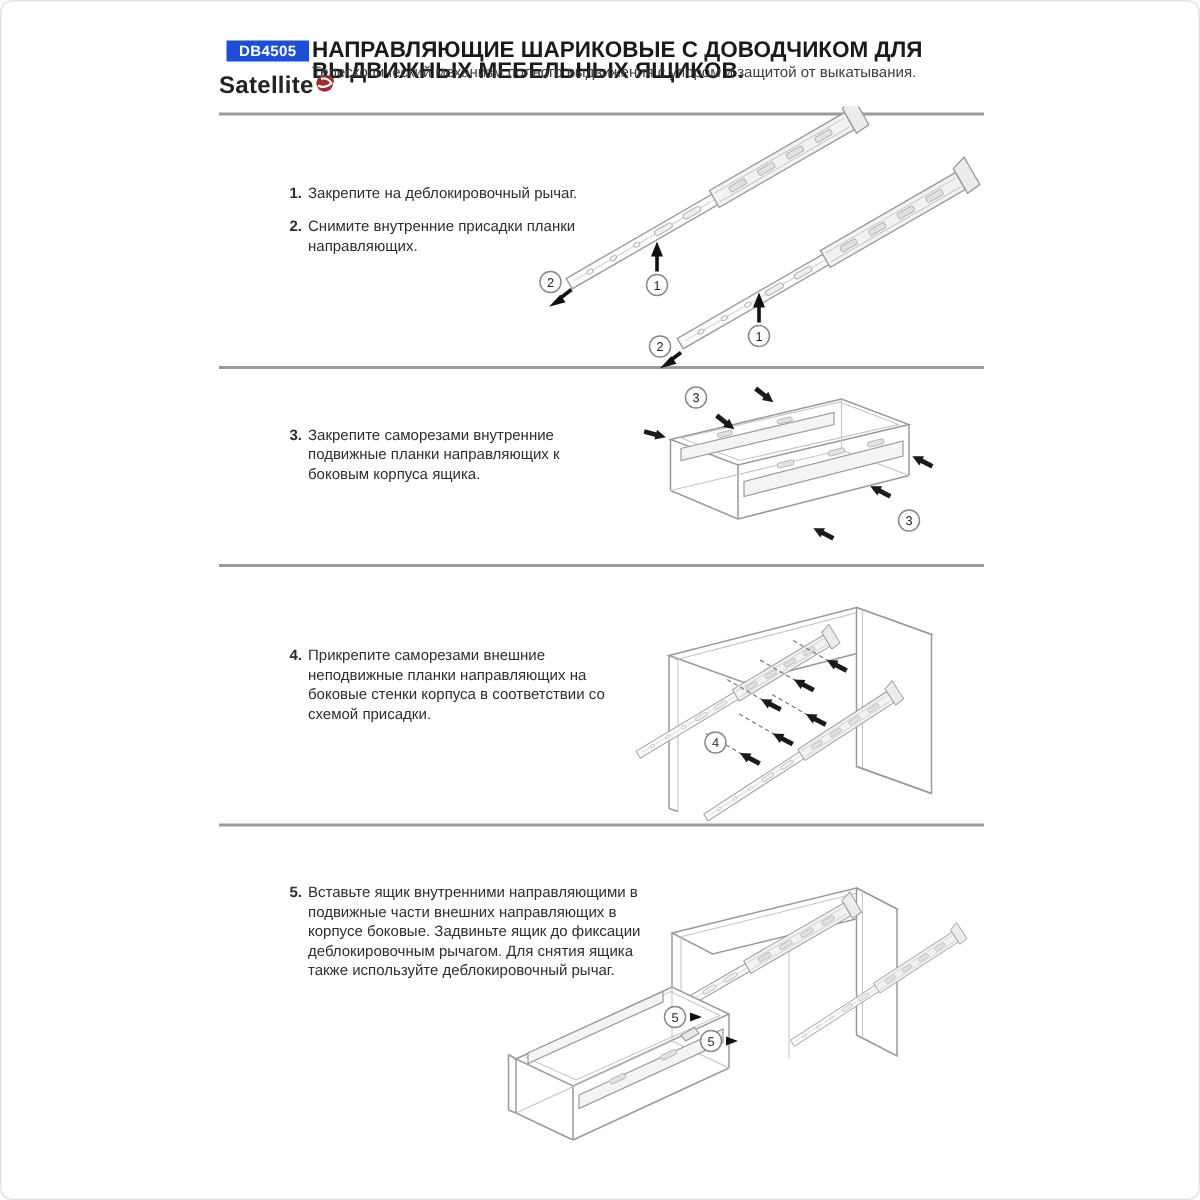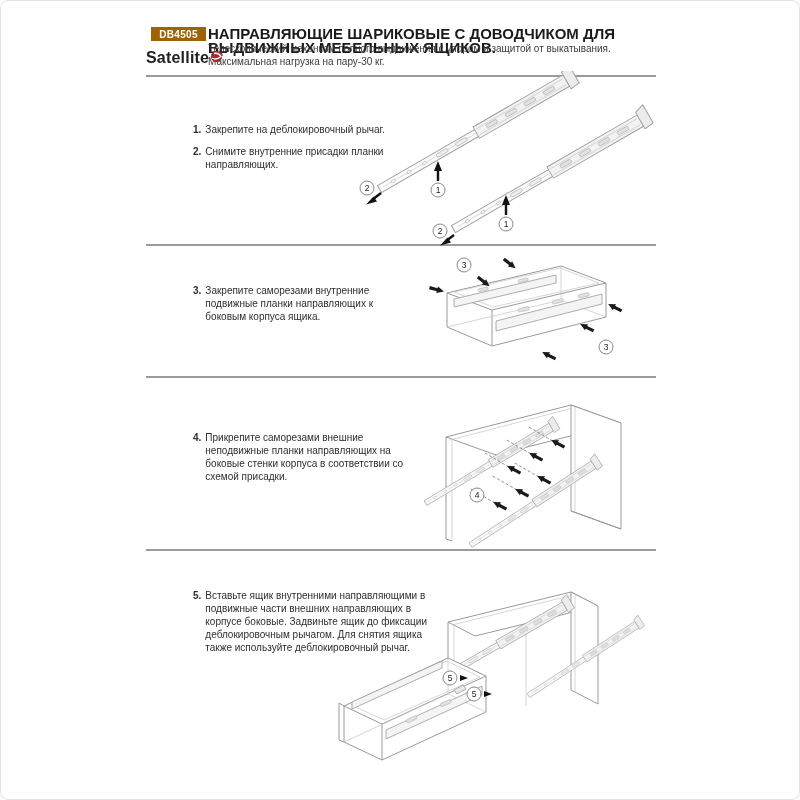--- a/index.html
+++ b/index.html
@@ -4,21 +4,21 @@
 <style>
   html,body{margin:0;padding:0;background:#fff;}
   .page{
     position:relative;width:800px;height:800px;background:#ffffff;
     font-family:"Liberation Sans", sans-serif;color:#333;overflow:hidden;
     border:1px solid #e3e3e3;border-radius:8px;box-sizing:border-box;
   }
   
   .badge{
     position:absolute;left:150px;top:26px;width:55px;height:14px;
-    background:#a16207;color:#fff;font-weight:bold;font-size:10px;
+    background:#1d4ed8;color:#fff;font-weight:bold;font-size:10px;
     display:flex;align-items:center;justify-content:center;letter-spacing:.3px;
   }
   .title{
     position:absolute;left:207px;top:26px;width:470px;
     font-weight:bold;font-size:15px;color:#1a1a1a;line-height:14px;
   }
   .sub1{position:absolute;left:207px;top:42px;width:470px;font-size:10px;color:#3c3c3c;}
   .sub2{position:absolute;left:207px;top:55px;width:470px;font-size:10px;color:#3c3c3c;}
   .brand{
     position:absolute;left:145px;top:48px;display:flex;align-items:flex-end;
@@ -71,21 +71,20 @@
       <g id="screw">
         <rect x="-13" y="-1.6" width="9" height="3.2" fill="#1a1a1a"></rect>
         <polygon points="-5,-3.4 2,0 -5,3.4" fill="#1a1a1a"></polygon>
       </g>
     </defs>
   </svg>
 
   <div class="badge">DB4505</div>
   <div class="title">НАПРАВЛЯЮЩИЕ ШАРИКОВЫЕ С ДОВОДЧИКОМ ДЛЯ ВЫДВИЖНЫХ МЕБЕЛЬНЫХ ЯЩИКОВ.</div>
   <div class="sub1">Телескопический механизм полного выдвижения с упором и защитой от выкатывания.</div>
-  <div class="sub2">Максимальная нагрузка на пару-30 кг.</div>
   <div class="brand">
     <span>Satellite</span>
     <span class="swirl">
       <svg width="13" height="13" viewBox="0 0 13 13">
         <circle cx="6.5" cy="6.5" r="5.6" fill="#9e2b30"></circle>
         <path d="M2 8 Q6.5 10.5 11 6.5 Q8.5 2.5 4 3.5" fill="none" stroke="#fff" stroke-width="1.4"></path>
         <path d="M9.5 1.5 Q12.5 3 12 6" fill="none" stroke="#9e2b30" stroke-width="1.2"></path>
       </svg>
     </span>
   </div>

